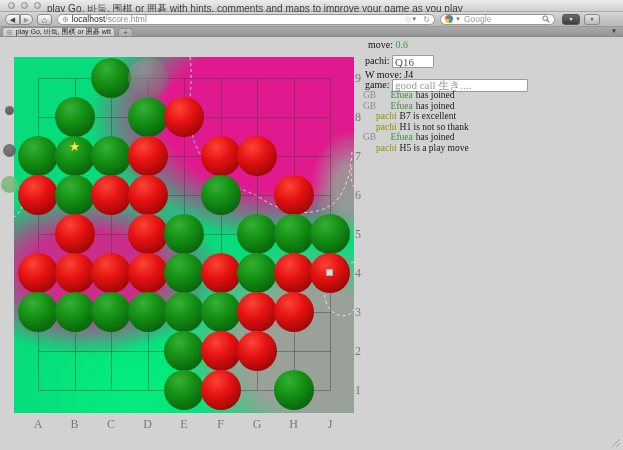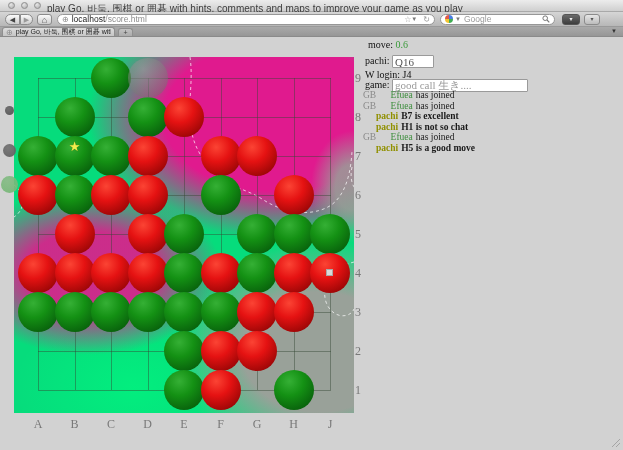--- a/index.html
+++ b/index.html
@@ -63,21 +63,21 @@
   #move-row{position:absolute;left:365px;top:55px;font-size:10px;color:#111;}
   #wmove{position:absolute;left:365px;top:69px;font-size:10px;color:#111;}
   #chat-row{position:absolute;left:365px;top:79px;font-size:10px;color:#111;}
   .mini-input{font-family:"Liberation Serif",serif;font-size:11px;color:#555;border:1px solid #9a9a9a;
     background:#fff;height:13px;box-sizing:border-box;padding:0 2px;vertical-align:middle;border-radius:1px;}
   #move-input{width:42px;}
   #chat-input{width:136px;color:#9a9a9a;}
   #chat-log{position:absolute;left:363px;top:90px;font-family:"Liberation Serif",serif;
     font-size:9.5px;color:#1a1a1a;line-height:10.5px;white-space:nowrap;}
   .log-line .prefix{color:#8a8a8a;}
-  .log-line.no-prefix{padding-left:13px;font-weight:bold;}
+  .log-line.no-prefix{padding-left:13px;}
   .name{margin-right:3px;}
   .name.green{color:#3e8e3e;padding-left:12px;}
   .name.olive{color:#909000;}
 
   
   .indicator{position:absolute;border-radius:50%;}
 
   
   #board{position:absolute;left:14px;top:57px;width:340px;height:356px;
     background-color:#06dc7c;
@@ -150,32 +150,32 @@
     <div id="tab-overflow">▼</div>
   </div>
 
 
   <div id="scorebar"><span>move:</span> <span id="score-value">0.6</span></div>
 
   <div id="move-row" class="serif">
     <span>pachi:</span>
     <input id="move-input" class="mini-input" value="Q16" style="">
   </div>
-  <div id="wmove" class="serif">W login: J4</div>
+  <div id="wmove" class="serif">W move: J4</div>
   <div id="chat-row" class="serif">
     <span>game:</span>
     <input id="chat-input" class="mini-input" value="good call 生き...." style="">
   </div>
   <div id="chat-log">
       <div class="log-line"><span class="prefix">GB </span><span class="name green">Efuea</span><span>has joined</span></div>
       <div class="log-line"><span class="prefix">GB </span><span class="name green">Efuea</span><span>has joined</span></div>
       <div class="log-line no-prefix"><span class="name olive">pachi</span><span>B7 is excellent</span></div>
-      <div class="log-line no-prefix"><span class="name olive">pachi</span><span>H1 is not so chat</span></div>
+      <div class="log-line no-prefix"><span class="name olive">pachi</span><span>H1 is not so thank</span></div>
       <div class="log-line"><span class="prefix">GB </span><span class="name green">Efuea</span><span>has joined</span></div>
-      <div class="log-line no-prefix"><span class="name olive">pachi</span><span>H5 is a good move</span></div>
+      <div class="log-line no-prefix"><span class="name olive">pachi</span><span>H5 is a play move</span></div>
     </div>
 
   <div id="indicators"></div>
 
   <div id="board">
     <svg id="contours" width="340" height="356">
       <g fill="none" stroke="rgba(255,255,255,0.7)" stroke-width="1" stroke-dasharray="3,3">
         <path d="M176,0 C181,34 167,64 186,97 C204,130 230,130 248,142 C268,155 292,160 312,151 C332,142 337,114 338,94"></path>
         <path d="M338,110 C334,128 344,140 352,132"></path>
         <path d="M0,128 C12,136 12,152 0,160"></path>

